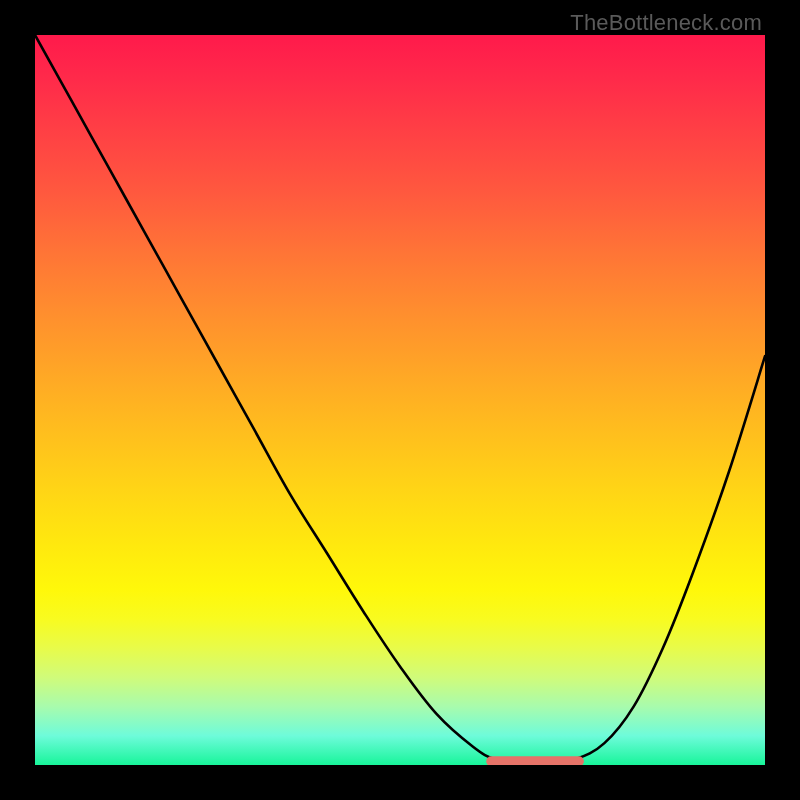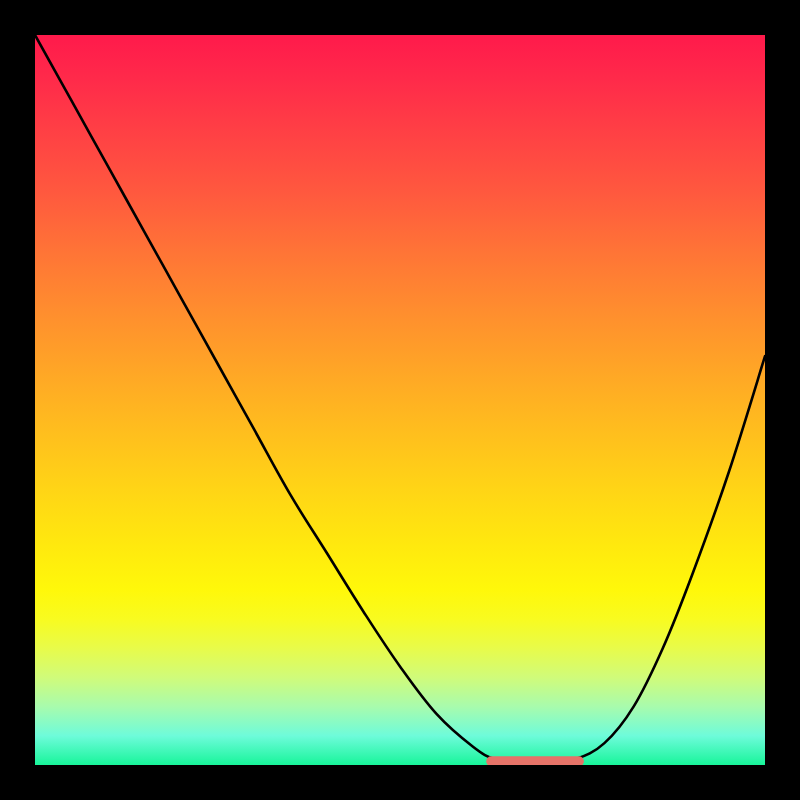--- a/index.html
+++ b/index.html
@@ -68,13 +68,14 @@
 <body>
 
 <div class="frame">
   <div class="plot">
     <div class="gradient"></div>
     <svg class="svg-layer" viewBox="0 0 730 730" preserveAspectRatio="none">
       <path id="curve-path" fill="none" stroke="#000000" stroke-width="2.6" stroke-linecap="round" stroke-linejoin="round" d="M 0 0 C 6.569999999999999 11.825999999999988, 23.36 42.04799999999992, 36.5 65.69999999999993 C 49.64 89.35199999999995, 59.86 107.74800000000008, 73 131.4000000000001 C 86.14 155.0520000000001, 96.36 173.44800000000004, 109.5 197.10000000000002 C 122.64 220.752, 132.86 239.14800000000002, 146 262.8 C 159.14 286.452, 169.36 304.84799999999996, 182.5 328.49999999999994 C 195.64 352.15199999999993, 205.86 370.548, 219 394.2 C 232.14 417.852, 242.35999999999999 437.562, 255.49999999999997 459.9 C 268.64 482.23799999999994, 278.86 497.27599999999995, 292 518.3 C 305.14 539.324, 315.36 556.3330000000001, 328.5 576.7 C 341.64 597.067, 351.86 613.0540000000001, 365 631.45 C 378.14 649.846, 388.36000000000007 664.446, 401.50000000000006 678.9 C 414.64000000000004 693.3539999999999, 427.488 703.6032, 438 711.75 C 448.512 719.8968, 452.01599999999996 721.5319999999999, 459.9 724.16 C 467.784 726.788, 472.60200000000003 725.9558000000001, 481.8 726.35 C 490.998 726.7442, 500.48799999999994 726.7442, 510.99999999999994 726.35 C 521.512 725.9558000000001, 529.688 727.4449999999999, 540.2 724.16 C 550.7120000000001 720.875, 558.888 717.5608, 569.4 708.1 C 579.9119999999999 698.6392000000001, 588.088 688.682, 598.5999999999999 671.6 C 609.1119999999999 654.518, 617.2879999999999 636.8520000000001, 627.8 613.2 C 638.312 589.548, 645.174 571.7360000000001, 657 540.2 C 668.826 508.66400000000004, 680.36 477.42, 693.5 438 C 706.64 398.58, 723.43 342.224, 730 321.2"></path>
       <path id="marker-path" fill="none" stroke-width="10" stroke-linecap="round" d="M 456.25 726.35 L 543.85 726.35" stroke="#e57368"></path>
     </svg>
   </div>
+  <div class="attribution">TheBottleneck.com</div>
 </div>
 
 </body></html>

